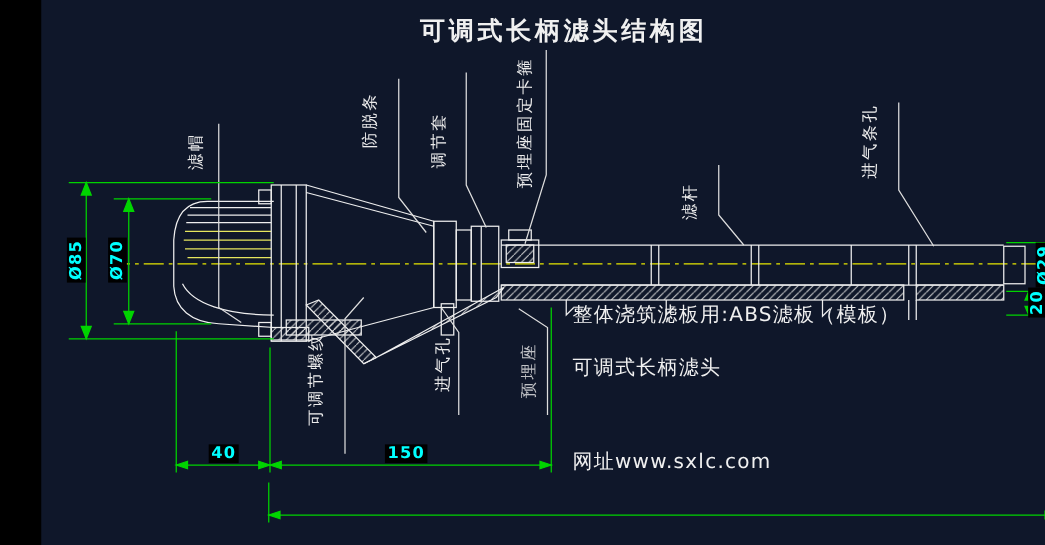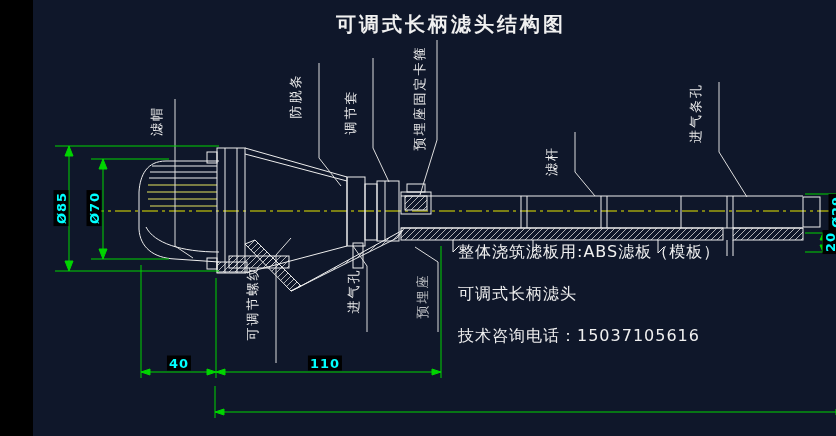--- a/index.html
+++ b/index.html
@@ -207,20 +207,20 @@
       <span>Ø29</span>
     </div>
   <div class="anchor rot dim" style="left:797px;top:242px">
       <span>20</span>
     </div>
 
   <div class="anchor dim" style="left:146px;top:363px">
       <span>40</span>
     </div>
   <div class="anchor dim" style="left:292px;top:363px">
-      <span>110</span>
+      <span>150</span>
     </div>
 
   <div class="note" style="left:425px;top:242px">整体浇筑滤板用:ABS滤板（模板）</div>
   <div class="note" style="left:425px;top:284px">可调式长柄滤头</div>
-  <div class="note" style="left:425px;top:326px">技术咨询电话：15037105616</div>
+  <div class="note" style="left:425px;top:359px">网址www.sxlc.com</div>
 
 </div>
 
 </body></html>

